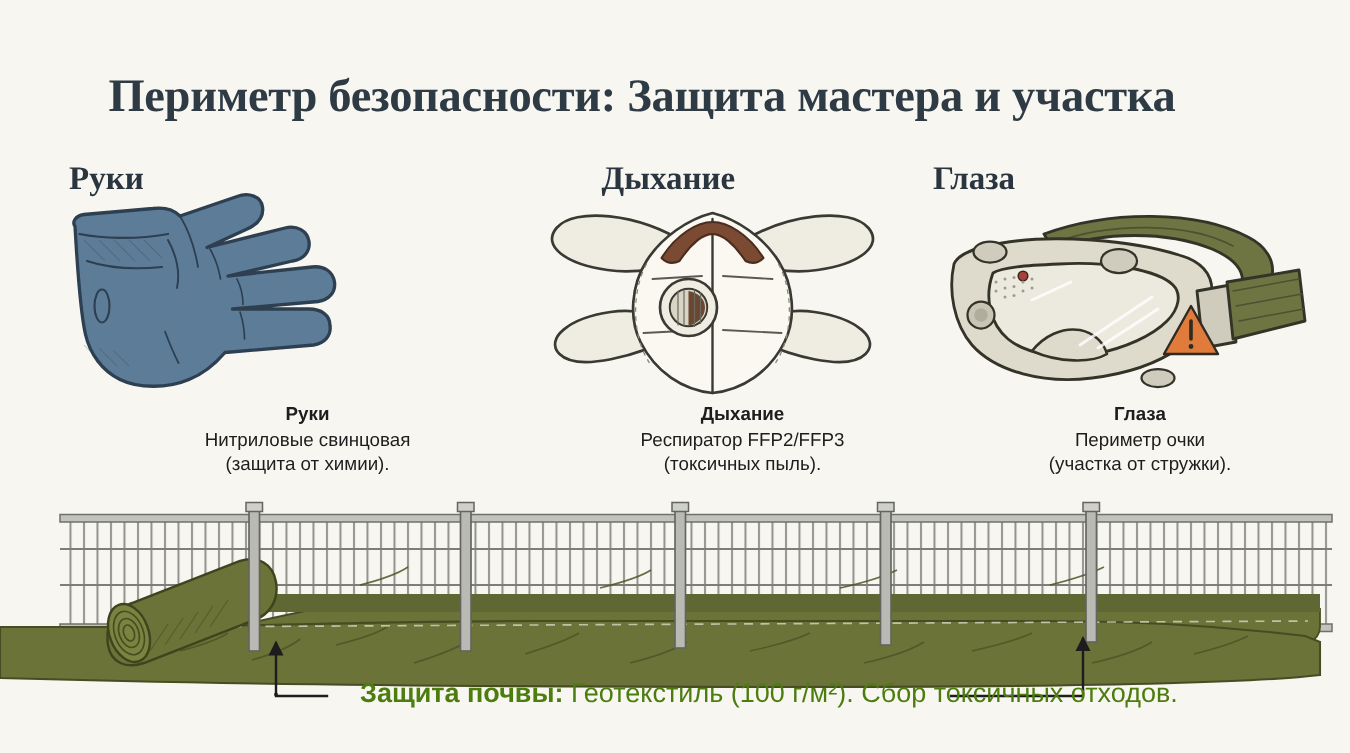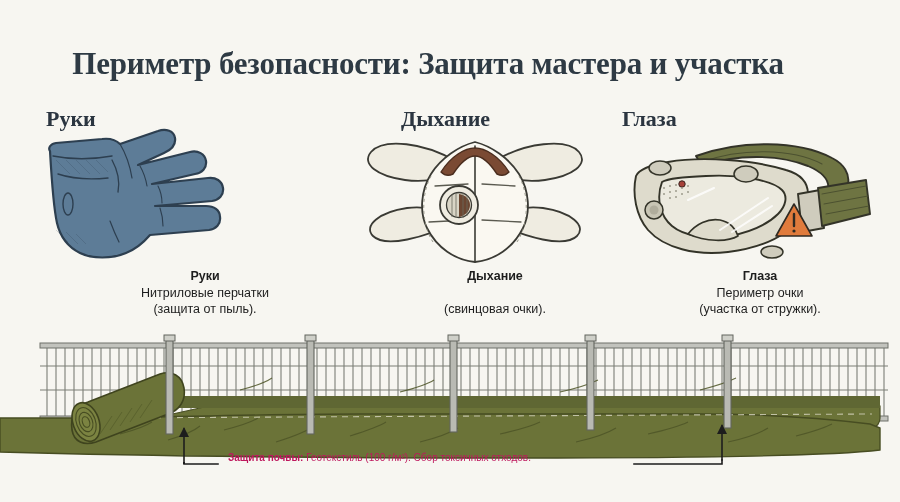--- a/index.html
+++ b/index.html
@@ -54,22 +54,22 @@
   .illus{position:absolute;}
   #illus-glove{left:40px;top:126px;width:285px;height:145px;}
   #illus-resp{left:355px;top:128px;width:240px;height:142px;}
   #illus-goggles{left:622px;top:132px;width:258px;height:135px;}
 
   
   #scene{left:0;top:330px;width:900px;height:130px;}
 
   
   #soil-note{
-    position:absolute;left:228px;top:452px;
-    font-size:10px;color:#be185d;white-space:nowrap;
+    position:absolute;left:240px;top:452px;
+    font-size:18px;color:#4d7c0f;white-space:nowrap;
   }
   #soil-note b{font-weight:bold;}
   #leaders{position:absolute;left:0;top:420px;width:900px;height:60px;}
 </style>
 </head>
 <body>
 
 <div class="stage">
 
   <div class="title">Периметр безопасности: Защита мастера и участка</div>
@@ -211,28 +211,28 @@
       <g stroke="#ffffff" stroke-width="2" opacity="0.8" stroke-linecap="round">
         <path d="M66,68 L92,56"></path>
           <path d="M98,98 L146,66"></path>
           <path d="M110,100 L150,74"></path>
       </g>
     </svg>
   </div>
 
   <div class="caption" id="cap-hands">
     <span class="cap-title">Руки</span>
-    <span>Нитриловые перчатки</span><br>
-    <span>(защита от пыль).</span>
+    <span>Нитриловые свинцовая</span><br>
+    <span>(защита от химии).</span>
   </div>
 
   <div class="caption" id="cap-breath">
     <span class="cap-title">Дыхание</span>
-    <br>
-    <span>(свинцовая очки).</span>
+    <span>Респиратор FFP2/FFP3</span><br>
+    <span>(токсичных пыль).</span>
   </div>
 
   <div class="caption" id="cap-eyes">
     <span class="cap-title">Глаза</span>
     <span>Периметр очки</span><br>
     <span>(участка от стружки).</span>
   </div>
 
   <div class="illus" id="scene">
     <svg width="900" height="130" viewBox="0 0 900 130">

